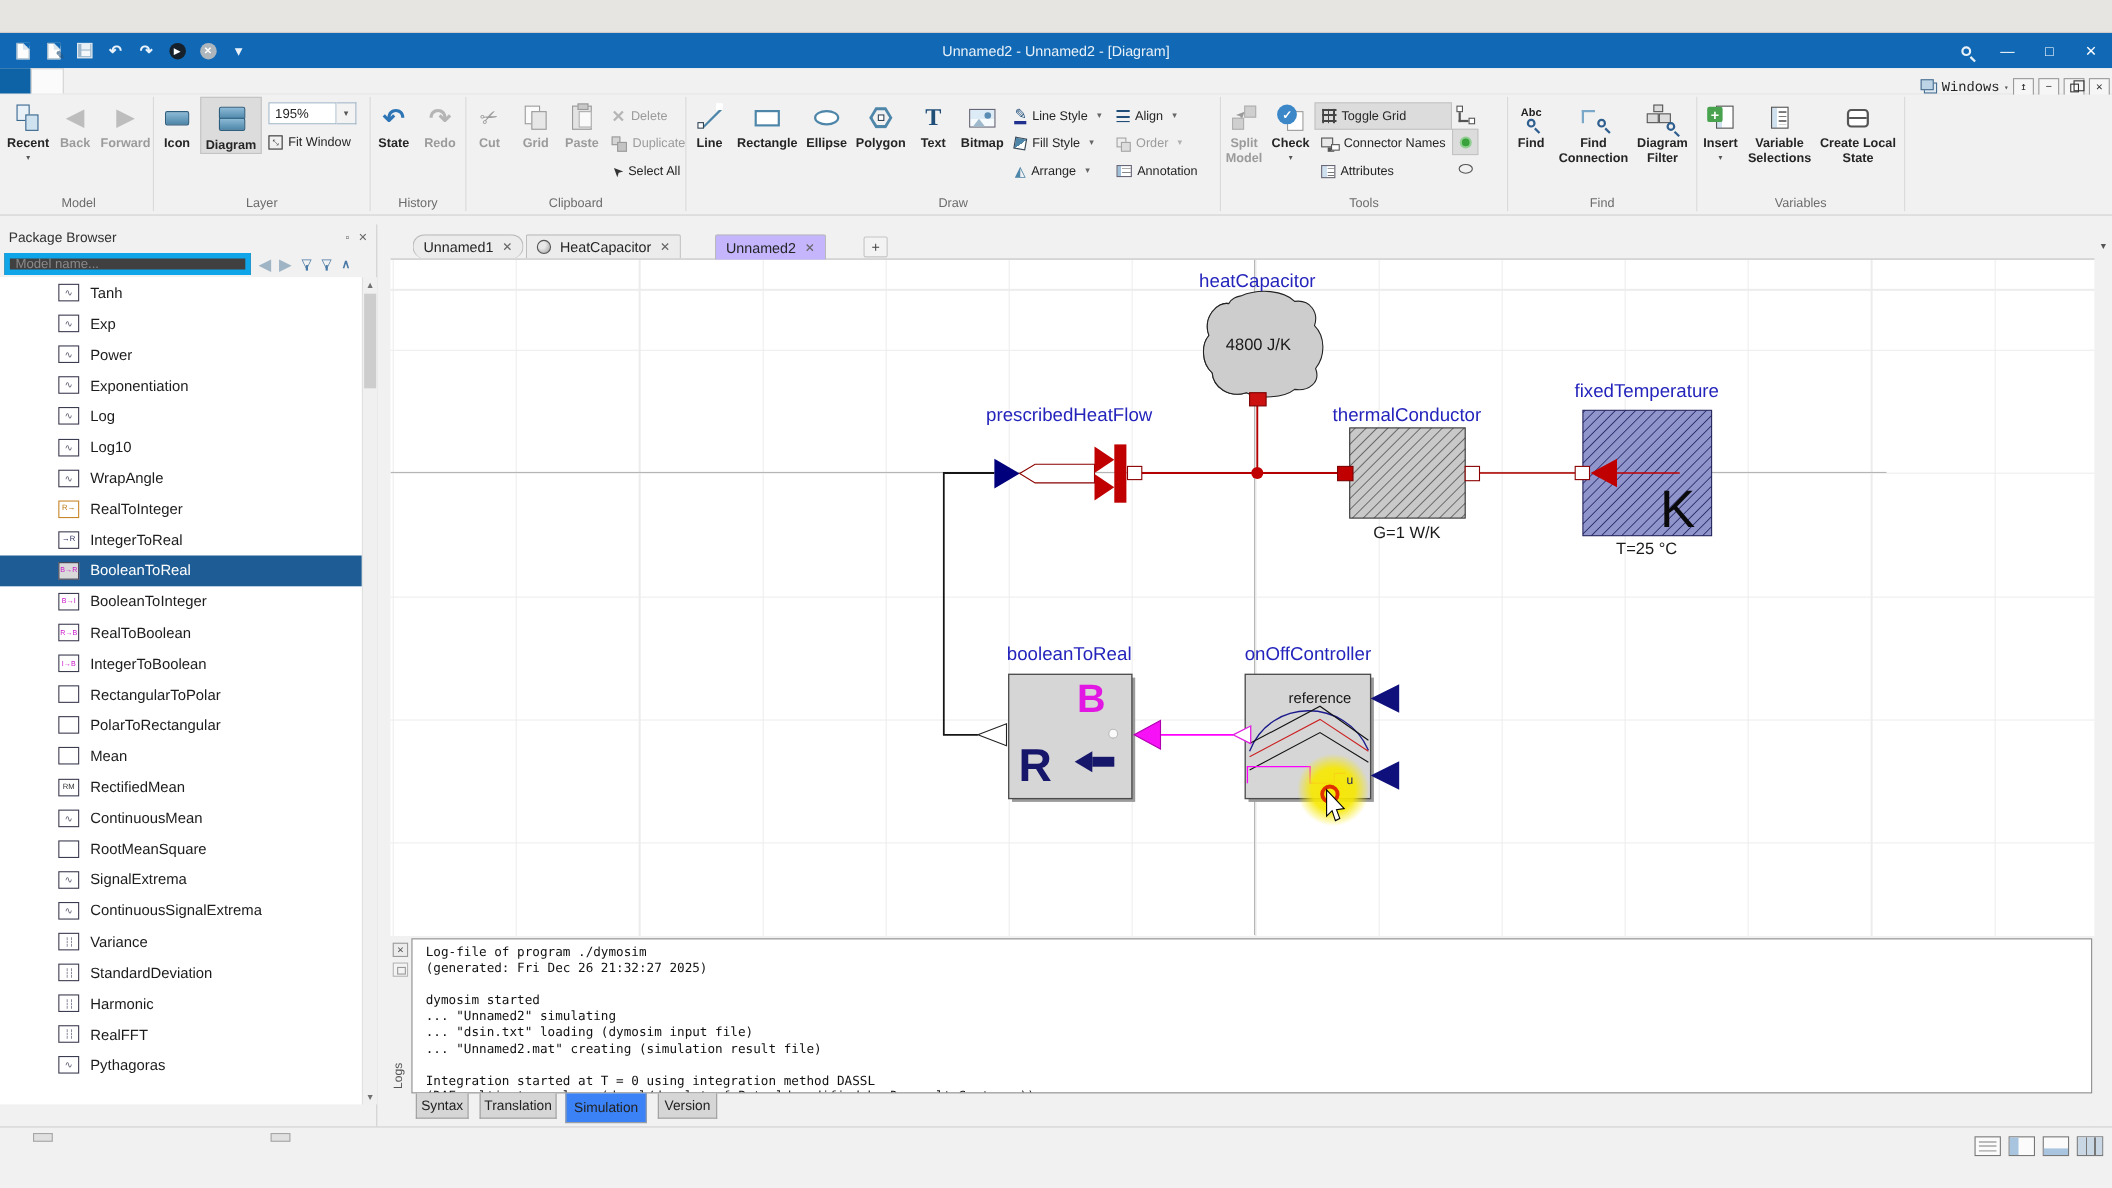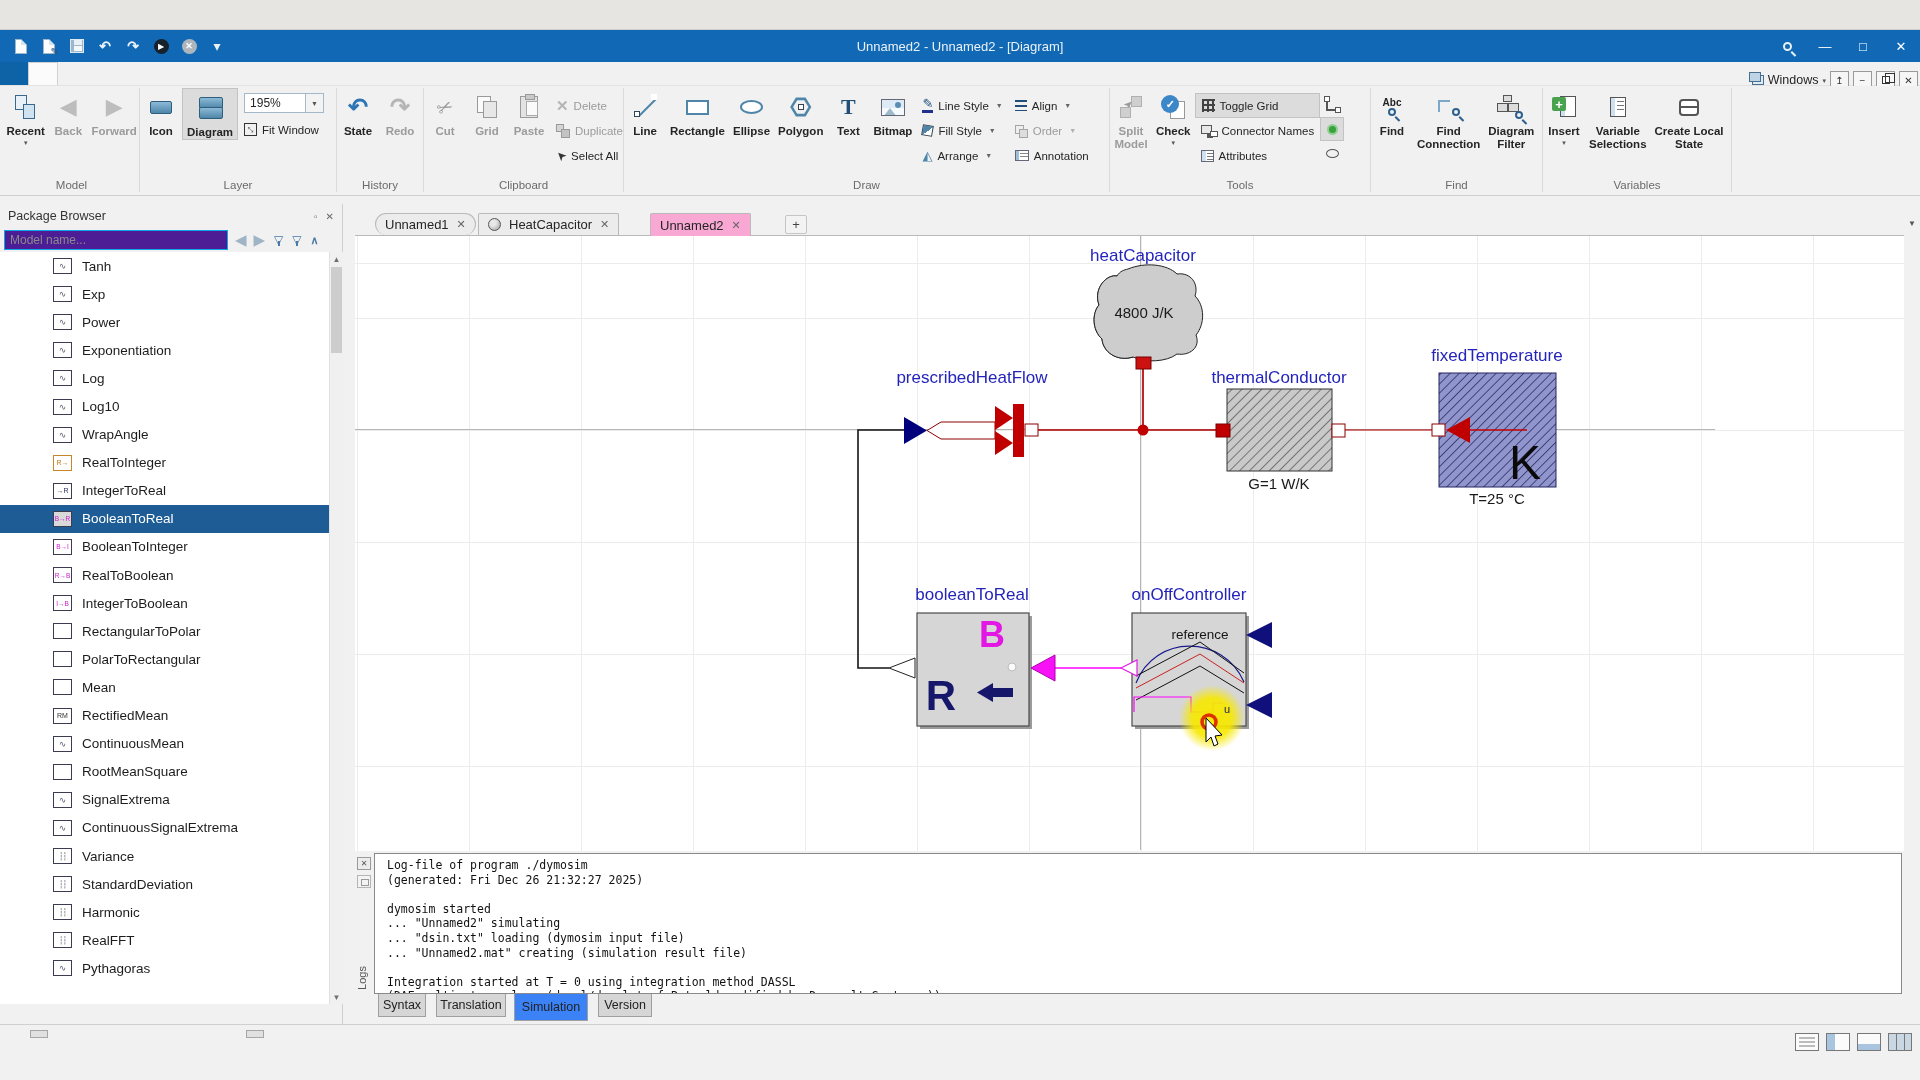--- a/index.html
+++ b/index.html
@@ -27,21 +27,21 @@
   .win-controls { position:absolute; right:0; top:0; height:32px; display:flex; }
   .win-btn { width:38px; height:32px; display:flex; align-items:center; justify-content:center; color:#fff; font-size:13px; }
   .i-mag { width:9px; height:9px; border:2px solid #e9f1f8; border-radius:50%; position:relative; display:inline-block; }
   .i-mag::after { content:""; position:absolute; left:7px; top:7px; width:6px; height:2px; background:#e9f1f8; transform:rotate(45deg); transform-origin:0 0; }
 
   
   .menubar { position:absolute; left:0; top:62px; width:1920px; height:24px; background:#f1f1f1; border-bottom:1px solid #e3e3e3; display:flex; align-items:stretch; }
   .menu-item { padding:0 14px; display:flex; align-items:center; font-size:13px; color:#252525; }
   .menu-item.accent { background:#0d63a5; color:#fff; }
   .menu-item.selected { background:#fbfbfb; border:1px solid #d0d0d0; border-bottom:none; }
-  .menu-right { position:absolute; right:2px; top:0; height:36px; display:flex; align-items:center; gap:4px; }
+  .menu-right { position:absolute; right:2px; top:0; height:36px; display:flex; align-items:center; gap:4px;font-family:Liberation Mono, monospace; }
   .i-windows { width:12px; height:10px; border:1px solid #4a6e8f; background:#dfeaf2; position:relative; }
   .i-windows::before { content:""; position:absolute; left:-4px; top:-4px; width:10px; height:8px; border:1px solid #4a6e8f; background:#bcd4e6; }
   .menu-right .lbl { font-size:12.5px; }
   .mini-btn { width:19px; height:18px; border:1px solid #9a9a9a; background:#f6f6f6; display:flex; align-items:center; justify-content:center; font-size:10px; color:#333; }
   .i-restore { width:8px; height:8px; border:1px solid #333; position:relative; background:#fff; }
   .i-restore::before { content:""; position:absolute; left:2px; top:-4px; width:8px; height:8px; border:1px solid #333; }
 
   
   .ribbon { position:absolute; left:0; top:86px; width:1920px; height:110px; background:#f1f1f1; border-bottom:1px solid #cfcfcf; }
   .rb-sec { position:absolute; top:2px; height:104px; border-right:1px solid #dadada; }
@@ -145,21 +145,21 @@
   .i-varsel { width:16px; height:20px; border:1px solid #555; background:linear-gradient(90deg,#cfe0ee 4px,#fff 4px); position:relative; }
   .i-varsel::before { content:""; position:absolute; left:6px; top:3px; width:7px; height:12px; background:repeating-linear-gradient(#777 0 1.5px, transparent 1.5px 4px); }
   .i-localstate { width:20px; height:17px; border:2px solid #555; border-radius:4px; background:linear-gradient(#fff 5px,#555 5px,#555 7px,#fff 7px); }
 
   
   .pkg-panel { position:absolute; left:0; top:204px; width:343px; height:828px; background:#f1f1f1; border-right:1px solid #cfcfcf; }
   .pkg-header { position:absolute; left:0; top:2px; width:100%; height:20px; display:flex; align-items:center; padding:0 8px; font-size:12.5px; color:#333; }
   .pkg-header .sp { flex:1; }
   .pkg-hbtn { color:#666; font-size:10px; margin-left:8px; }
   .pkg-search { position:absolute; left:0; top:24px; width:100%; height:24px; display:flex; align-items:center; }
-  .pkg-input { position:relative; margin-left:4px; width:224px; height:20px; background:#4c1d95; border:1px solid #0ea5e9; font-size:12px; color:#8a8a8a; display:flex; align-items:center; padding-left:5px; }
+  .pkg-input { position:relative; margin-left:4px; width:224px; height:20px; background:#404040; border:5px solid #0ea5e9; font-size:12px; color:#8a8a8a; display:flex; align-items:center; padding-left:5px; }
   .nav-arrow { font-size:15px; color:#9fb4c4; margin-left:7px; }
   .funnel { color:#4a7aa5; font-size:12px; margin-left:9px; position:relative; }
   .funnel::after { content:""; position:absolute; left:4px; top:8px; width:1.5px; height:5px; background:#4a7aa5; }
   .chev-up { color:#4a7aa5; font-size:11px; margin-left:9px; font-weight:bold; }
   .pkg-tree { position:absolute; left:0; top:48px; width:329px; height:752px; background:#fff; overflow:hidden; }
   .tree-item { height:28.1px; display:flex; align-items:center; padding-left:53px; font-size:13.5px; color:#1c1c1c; white-space:nowrap; }
   .tree-item.selected { background:#1d5c94; color:#fff; }
   .tree-icon { width:19px; height:16px; border:1px solid #3c3c50; background:#fff; margin-right:10px; flex:0 0 auto; display:flex; align-items:center; justify-content:center; font-size:9px; color:#5a5a6e; position:relative; }
   .tree-icon::before { content:"∿"; }
   [data-icon="plain-box"] .tree-icon::before { content:""; }
@@ -178,21 +178,21 @@
   .pkg-scroll .up,.pkg-scroll .dn { position:absolute; left:0; width:13px; height:14px; color:#707070; font-size:8px; display:flex; align-items:center; justify-content:center; }
   .pkg-scroll .up{ top:0; } .pkg-scroll .dn{ bottom:0; }
   .pkg-thumb { position:absolute; left:1px; top:15px; width:11px; height:86px; background:#cdcdcd; }
   .pkg-tools { position:absolute; left:0; bottom:2px; width:100%; height:26px; display:flex; align-items:center; gap:47px; padding-left:24px; }
   .ptool { font-size:15px; color:#4a7aa5; }
   .ptool.red { color:#b43c3c; font-size:14px; }
 
   
   .tabbar { position:absolute; left:343px; top:211px; width:1577px; height:24px; }
   .doc-tab { position:absolute; top:2px; height:22px; background:#ececec; border:1px solid #b9b9b9; border-bottom:none; border-radius:2px 2px 0 0; display:flex; align-items:center; padding:0 9px; font-size:13px; gap:8px; }
-  .doc-tab.active { background:#f9a8d4; height:23px; z-index:5; }
+  .doc-tab.active { background:#c4b5fd; height:23px; z-index:5; }
   .doc-tab .close { color:#666; font-size:11px; }
   .tab-class-icon { width:13px; height:13px; border-radius:50%; background:radial-gradient(circle at 35% 35%, #e8e8e8 30%, #9a9a9a); border:1px solid #555; }
   .doc-tab .tab-class-icon { display:none; }
   .doc-tab[data-icon] .tab-class-icon { display:block; }
   .tab-plus { position:absolute; top:4px; height:19px; width:22px; border:1px solid #c5c5c5; background:#f3f3f3; display:flex; align-items:center; justify-content:center; font-size:13px; color:#444; border-radius:2px; }
   .tab-overflow { position:absolute; right:4px; top:8px; font-size:8px; color:#555; }
   .diagram { position:absolute; left:355px; top:235px; width:1549px; height:616px; background:#fff; border-top:1px solid #b9b9b9;
     background-image:
       repeating-linear-gradient(90deg, #ececec 0 1px, transparent 1px 112px),
       repeating-linear-gradient(#ececec 0 1px, transparent 1px 112px);

